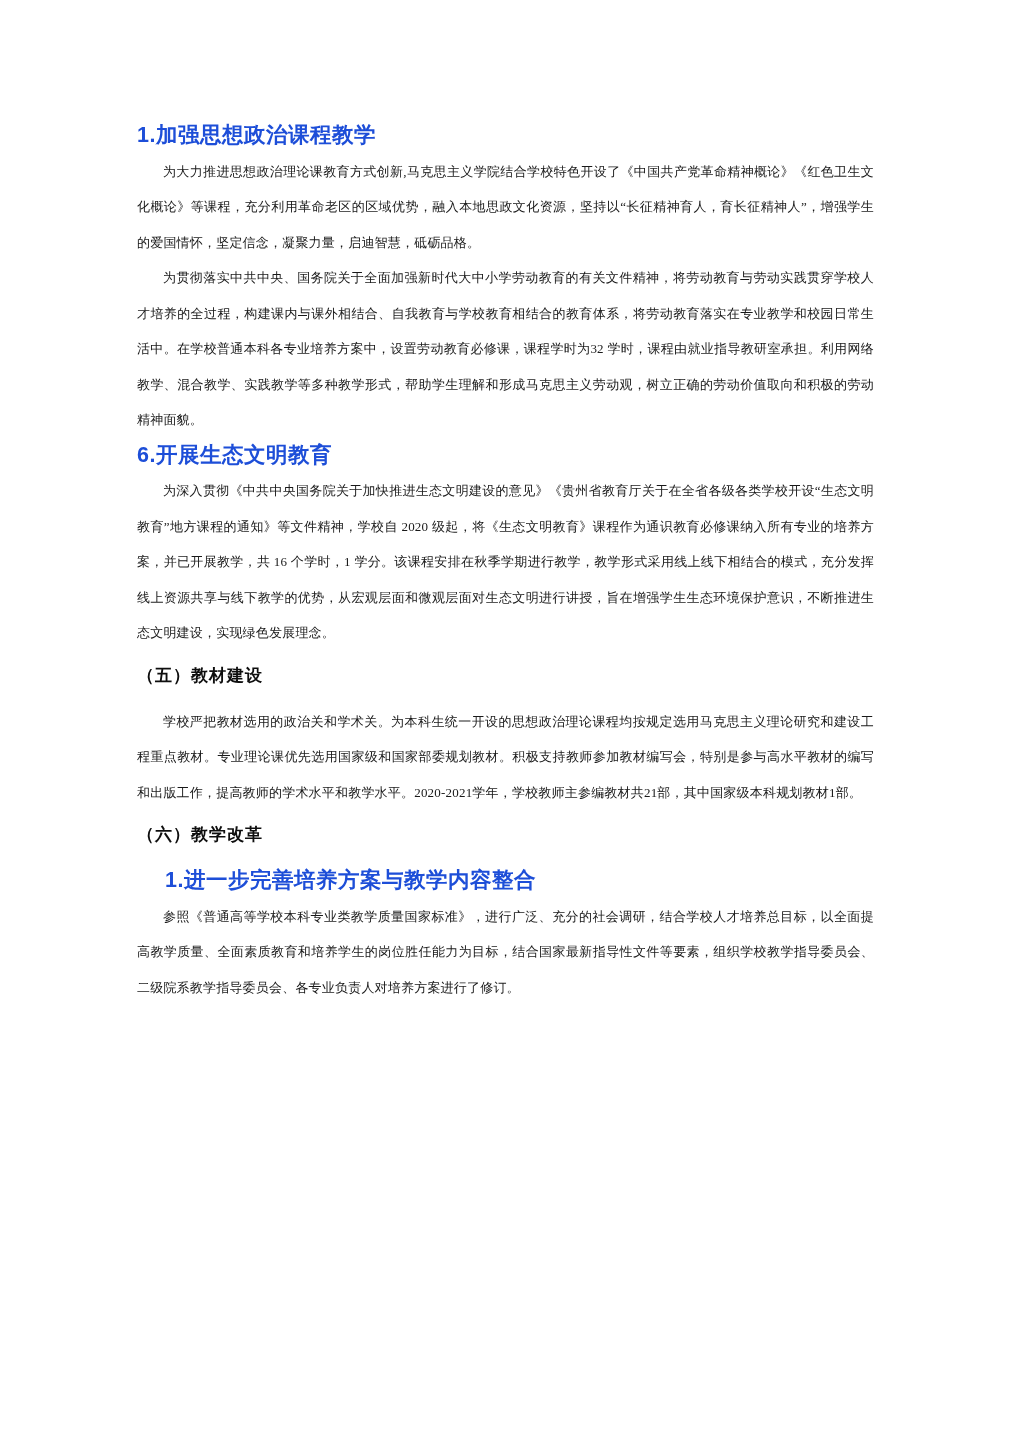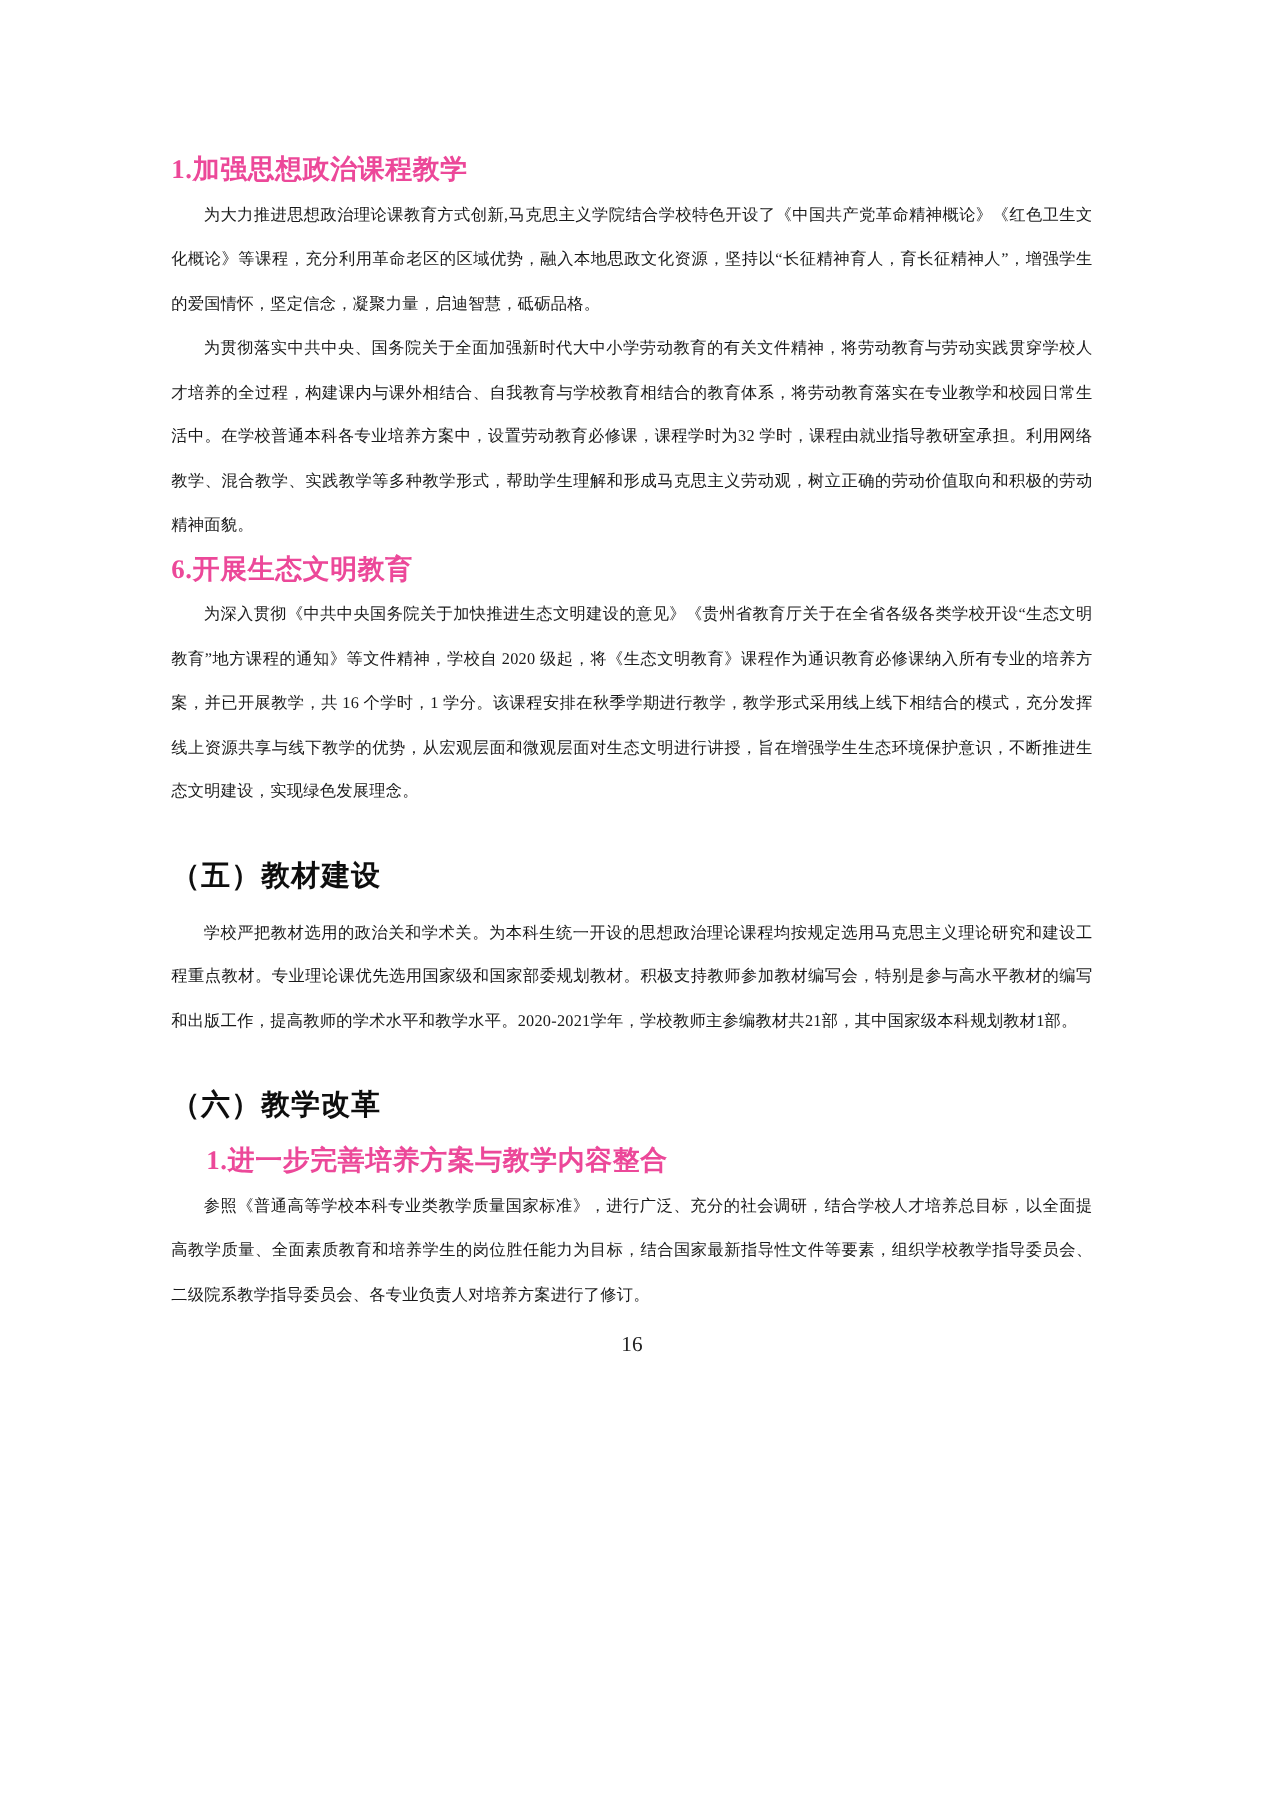--- a/index.html
+++ b/index.html
@@ -11,41 +11,41 @@
   }
   .page {
     position: absolute; top: 0; left: 0;
     width: 1024px; height: 1448px;
     background: #ffffff;
     padding: 118px 150px 0 137px;
     color: #161616;
     overflow: hidden;
   }
   .num-heading {
-    font-family: Liberation Serif, serif;
+    font-family: Liberation Sans, sans-serif;
     font-weight: bold;
     font-size: 21.5px;
     line-height: 35.5px;
-    color: #ec4899;
+    color: #1d4ed8;
     letter-spacing: 0.5px;
   }
   .body-para {
     font-size: 13px;
     line-height: 35.5px;
     text-align: justify;
     text-indent: 2em;
     color: #191919;
     letter-spacing: 0.2px;
   }
   .big-heading {
     font-family: "Liberation Sans", "DejaVu Sans", sans-serif;
     font-weight: bold;
-    font-size: 23px;
+    font-size: 17px;
     line-height: 42px;
-    margin-top: 28px;
+    margin-top: 4px;
     margin-bottom: 7px;
     color: #0e0e0e;
     letter-spacing: 1px;
   }
   .sub-heading {
     margin-top: 6px;
     margin-left: 28px;
   }
   .page-footer {
     margin-top: 13px;
@@ -72,17 +72,14 @@
   <p class="body-para">为深入贯彻《中共中央国务院关于加快推进生态文明建设的意见》《贵州省教育厅关于在全省各级各类学校开设“生态文明教育”地方课程的通知》等文件精神，学校自 2020 级起，将《生态文明教育》课程作为通识教育必修课纳入所有专业的培养方案，并已开展教学，共 16 个学时，1 学分。该课程安排在秋季学期进行教学，教学形式采用线上线下相结合的模式，充分发挥线上资源共享与线下教学的优势，从宏观层面和微观层面对生态文明进行讲授，旨在增强学生生态环境保护意识，不断推进生态文明建设，实现绿色发展理念。</p>
 
   <h2 class="big-heading">（五）教材建设</h2>
   <p class="body-para">学校严把教材选用的政治关和学术关。为本科生统一开设的思想政治理论课程均按规定选用马克思主义理论研究和建设工程重点教材。专业理论课优先选用国家级和国家部委规划教材。积极支持教师参加教材编写会，特别是参与高水平教材的编写和出版工作，提高教师的学术水平和教学水平。2020-2021学年，学校教师主参编教材共21部，其中国家级本科规划教材1部。</p>
 
   <h2 class="big-heading">（六）教学改革</h2>
 
   <h3 class="num-heading sub-heading">1.进一步完善培养方案与教学内容整合</h3>
   <p class="body-para">参照《普通高等学校本科专业类教学质量国家标准》，进行广泛、充分的社会调研，结合学校人才培养总目标，以全面提高教学质量、全面素质教育和培养学生的岗位胜任能力为目标，结合国家最新指导性文件等要素，组织学校教学指导委员会、二级院系教学指导委员会、各专业负责人对培养方案进行了修订。</p>
 
-  <div class="page-footer">
-    <span class="page-number">16</span>
-  </div>
 
 </div>
 
 </body></html>

